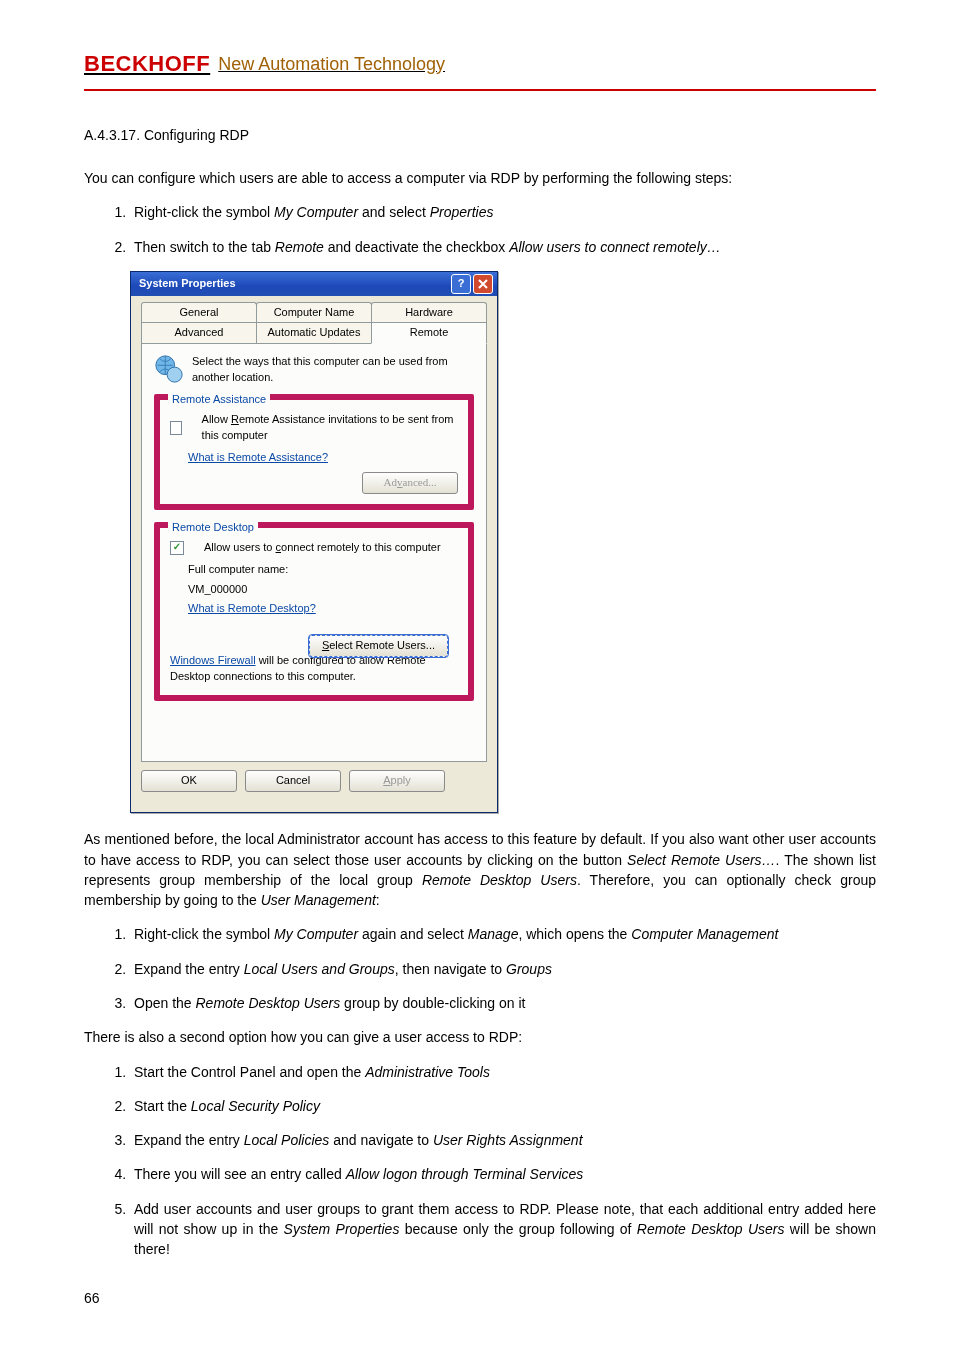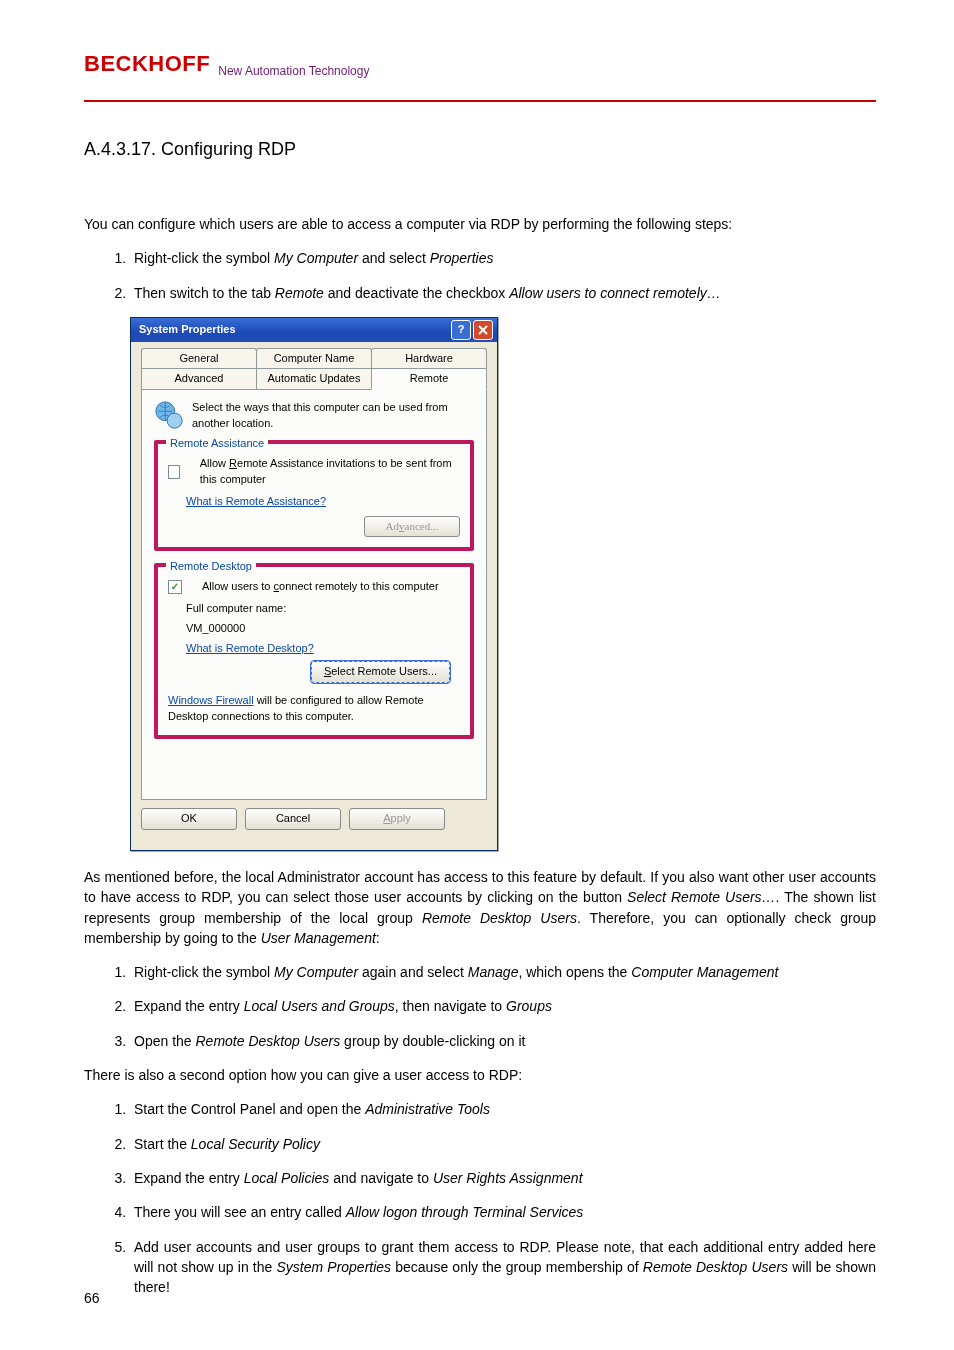--- a/index.html
+++ b/index.html
@@ -14,41 +14,42 @@
     position: relative;
     box-sizing: border-box;
     padding: 48px 78px 40px 84px;
     font-size: 14px;
     line-height: 1.45;
   }
 
   
   .header {
     display: flex;
-    align-items: flex-end;
+    align-items: center;
     border-bottom: 2px solid #c00;
-    padding-bottom: 20px;
+    padding-bottom: 9px;
     margin-bottom: 34px;
+    text-decoration: underline;
   }
   .brand {
     font-weight: 900;
     color: #c00;
     font-size: 22px;
     letter-spacing: 0.5px;
     font-family: Arial, sans-serif;
   }
   .tagline {
-    font-size: 12px;
-    color: #701a75;
+    font-size: 18px;
+    color: #a16207;
     margin-left: 8px;
   }
 
   .section-title {
-    font-size: 18px;
-    margin-bottom: 52px;
+    font-size: 14px;
+    margin-bottom: 23px;
   }
 
   .para { margin: 0 0 14px 0; text-align: justify; }
   ol.steps {
     margin: 0 0 14px 0;
     padding-left: 46px;
   }
   ol.steps li {
     margin: 0 0 14px 0;
     padding-left: 4px;
@@ -123,21 +124,21 @@
     background: #fcfcfa;
     margin-top: -1px;
     padding: 10px 12px 48px 12px;
     position: relative;
   }
 
   .introrow { display: flex; gap: 8px; margin-bottom: 6px; }
   .globeicon { width: 30px; height: 30px; flex: none; }
 
   .grp {
-    border: 4px solid #be185d;
+    border: 6px solid #be185d;
     border-radius: 2px;
     padding: 10px 10px 10px 10px;
     margin: 8px 0 12px 0;
     position: relative;
   }
   .grp-legend {
     position: absolute;
     top: -8px; left: 8px;
     background: #fcfcfa;
     padding: 0 4px;
@@ -254,21 +255,21 @@
           <div class="chkrow">
             <span class="chkbox">✓</span>
             <span>
               <span>Allow users to </span><u>c</u><span>onnect remotely to this computer</span>
             </span>
           </div>
           <div class="indent">Full computer name:</div>
           <div class="indent" style="margin-top:4px;">VM_000000</div>
           <div class="indent" style="margin-top:4px;"><span class="lnk">What is Remote Desktop?</span></div>
           <div style="position:relative; height:30px;">
-            <span class="btn focus rightbtn" style="top:4px;">
+            <span class="btn focus rightbtn" style="top:18px;">
               <span></span><u>S</u><span>elect Remote Users...</span>
             </span>
           </div>
           <div style="margin-top:6px;">
             <span class="lnk">Windows Firewall</span><span> will be configured to allow Remote Desktop connections to this computer.</span>
           </div>
         </div>
 
       </div>
 
@@ -307,18 +308,18 @@
     <li>
       <span>Start the </span><span class="em">Local Security Policy</span>
     </li>
     <li>
       <span>Expand the entry </span><span class="em">Local Policies</span><span> and navigate to </span><span class="em">User Rights Assignment</span>
     </li>
     <li>
       <span>There you will see an entry called </span><span class="em">Allow logon through Terminal Services</span>
     </li>
     <li>
-      <span>Add user accounts and user groups to grant them access to RDP. Please note, that each additional entry added here will not show up in the </span><span class="em">System Properties</span><span> because only the group membership of </span><span class="em">Remote Desktop Users</span><span> will be shown there!</span>
+      <span>Add user accounts and user groups to grant them access to RDP. Please note, that each additional entry added here will not show up in the </span><span class="em">System Properties</span><span> because only the group following of </span><span class="em">Remote Desktop Users</span><span> will be shown there!</span>
     </li>
   </ol>
 
   <div class="page-num">66</div>
 </div>
 
 </body></html>

